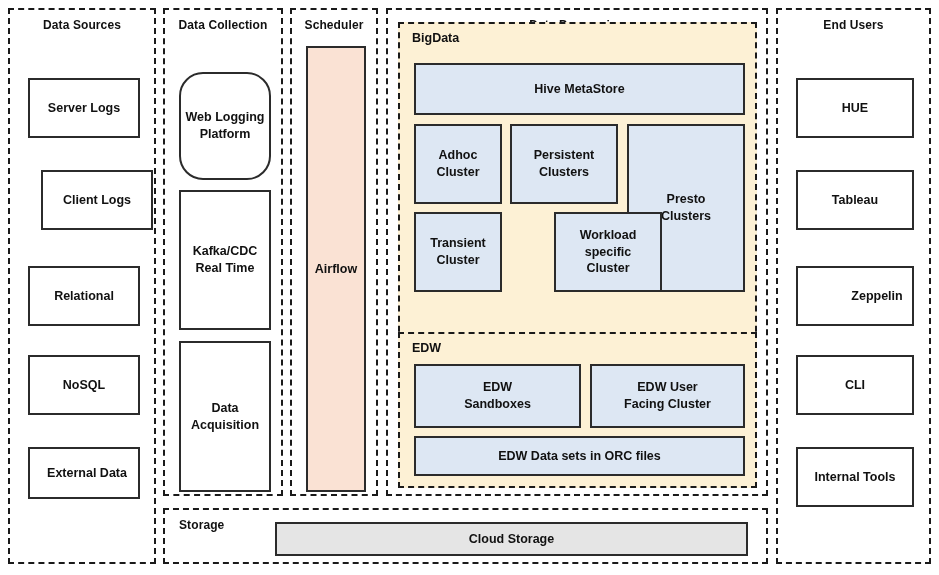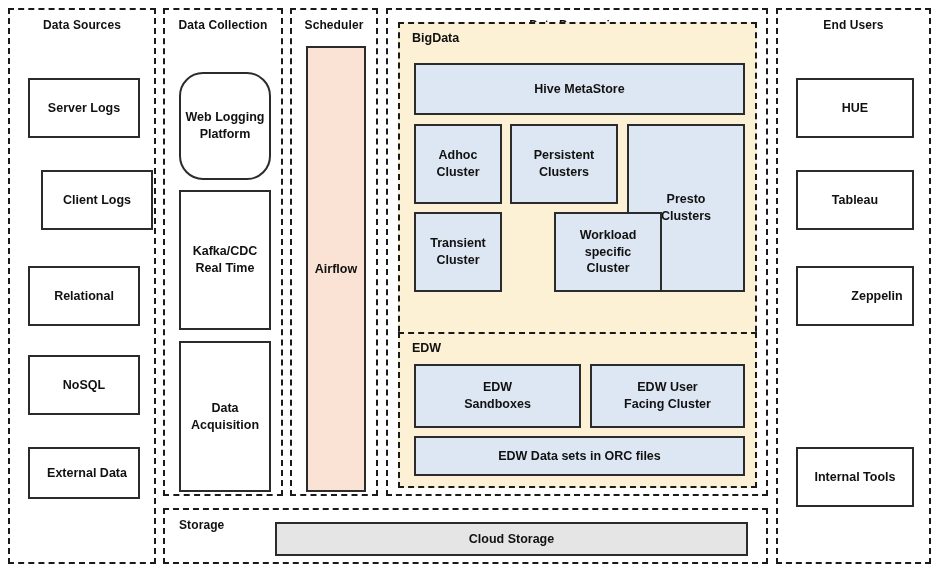--- a/index.html
+++ b/index.html
@@ -139,20 +139,21 @@
     <div class="node blue" style="left:14px; top:102px; width:331px; height:40px;">EDW Data sets in ORC files</div>
   </div>
 </div>
 
 <div class="lane" style="left:776px; top:8px; width:155px; height:556px;">
   <div class="lane-title">End Users</div>
 
   <div class="node" style="left:18px; top:68px; width:118px; height:60px;">HUE</div>
   <div class="node" style="left:18px; top:160px; width:118px; height:60px;text-align:center;">Tableau</div>
   <div class="node" style="left:18px; top:256px; width:118px; height:60px;padding-left:48px;">Zeppelin</div>
+  <div class="node" style="left:18px; top:345px; width:118px; height:60px;">CLI</div>
   <div class="node" style="left:18px; top:437px; width:118px; height:60px;">Internal Tools</div>
 </div>
 
 <div class="lane" style="left:163px; top:508px; width:605px; height:56px;">
   <div class="lane-title left">Storage</div>
 
   <div class="node green" style="left:110px; top:12px; width:473px; height:34px;">Cloud Storage</div>
 </div>
 
 </body></html>

